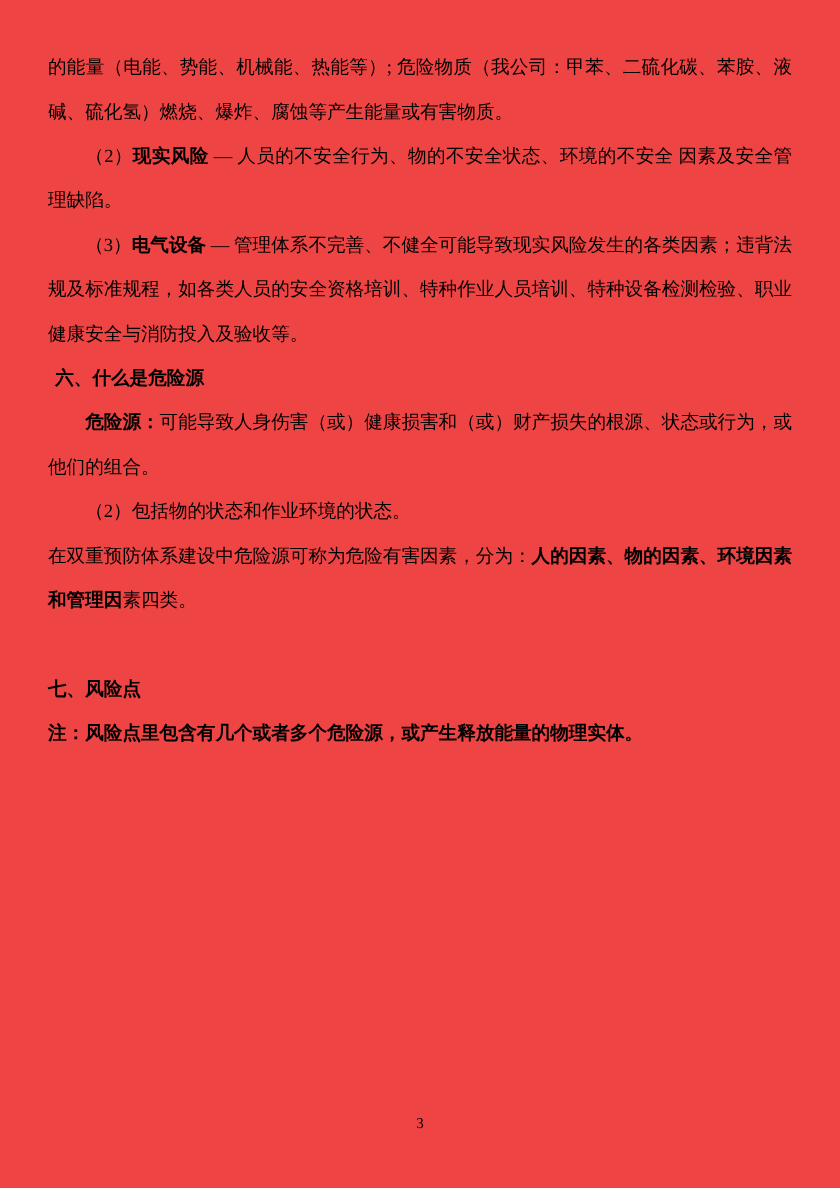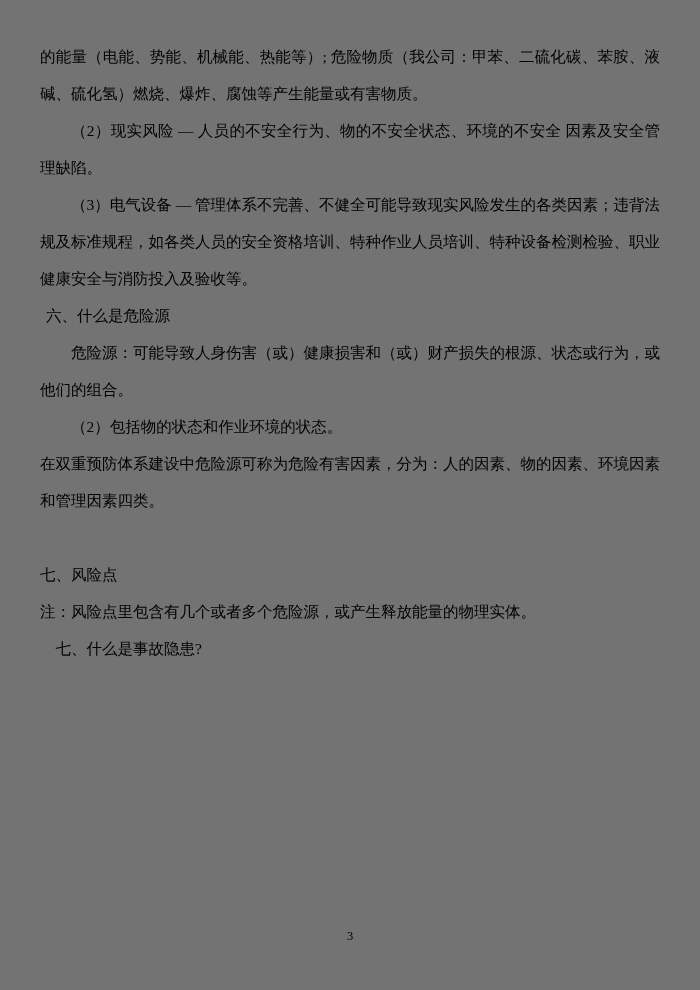--- a/index.html
+++ b/index.html
@@ -2,35 +2,35 @@
 <html><head>
 <meta charset="utf-8">
 <style>
   html,body{margin:0;padding:0;background:#ffffff;}
   .page{
     position:relative;
     width:700px;
     height:990px;
     box-sizing:border-box;
     padding:38px 40px 0 40px;
-    background:#737373;
+    background:#ef4444;
     font-family:"Liberation Serif","DejaVu Serif",serif;
     font-size:15.5px;
     line-height:37px;
     color:#000000;
     overflow:hidden;
   }
   p.para{margin:0;text-align:justify;}
-  .b{font-weight:normal;}
+  .b{font-weight:bold;}
   .u{text-decoration:underline;}
   .indent2{text-indent:2em;}
   .indent1{text-indent:1em;}
   .indent-sm{text-indent:6px;}
   .block-indent{margin-left:26px;}
-  .heading{font-weight:normal;text-align:left;}
+  .heading{font-weight:bold;text-align:left;}
   .gap{height:37px;}
   .pageno{
     position:absolute;
     left:0;right:0;
     bottom:48px;
     text-align:center;
     font-size:12.5px;
     line-height:1;
   }
 </style>
@@ -55,18 +55,17 @@
 
   <p class="para block-indent"><span>在双重预防体系建设中危险源可称为危险有害因素，分为：</span><span class="b">人的因素、物的因素、环境因素和管理因</span><span>素四类。</span></p>
 
   <div class="gap"></div>
 
   <p class="para heading"><span>七、风险点</span></p>
 
 
   <p class="para b"><span>注：风险点里包含有几个或者多个危险源，或产生释放能量的物理实体。</span></p>
 
-  <p class="para heading indent1"><span>七、什么是事故隐患?</span></p>
 
 
   <div class="pageno">3</div>
 
 </div>
 
 </body></html>

